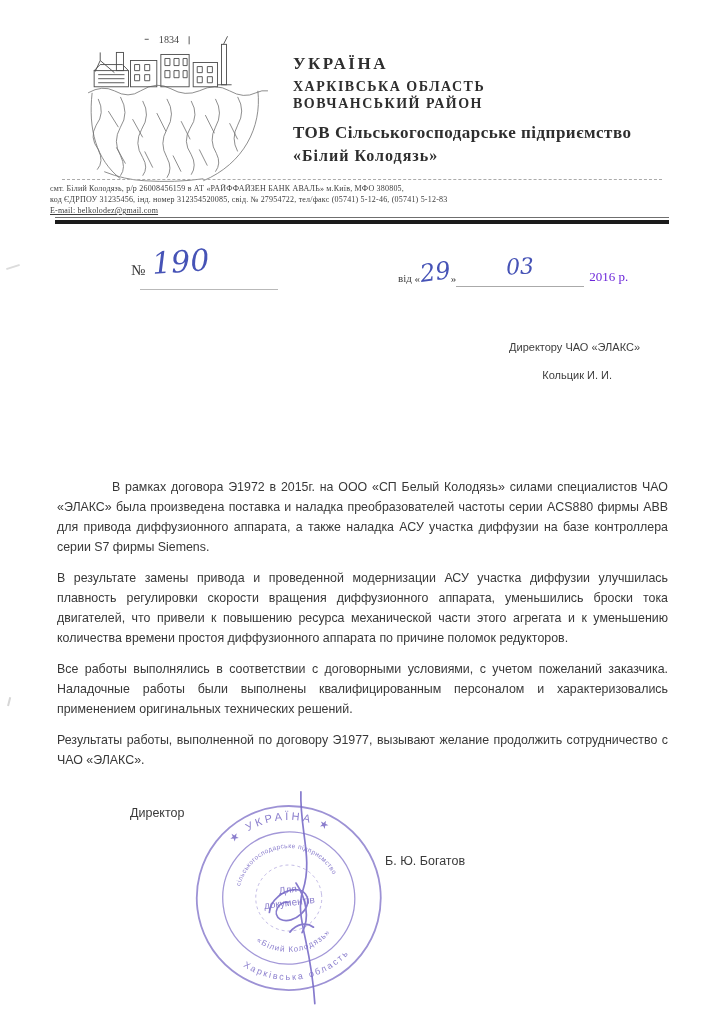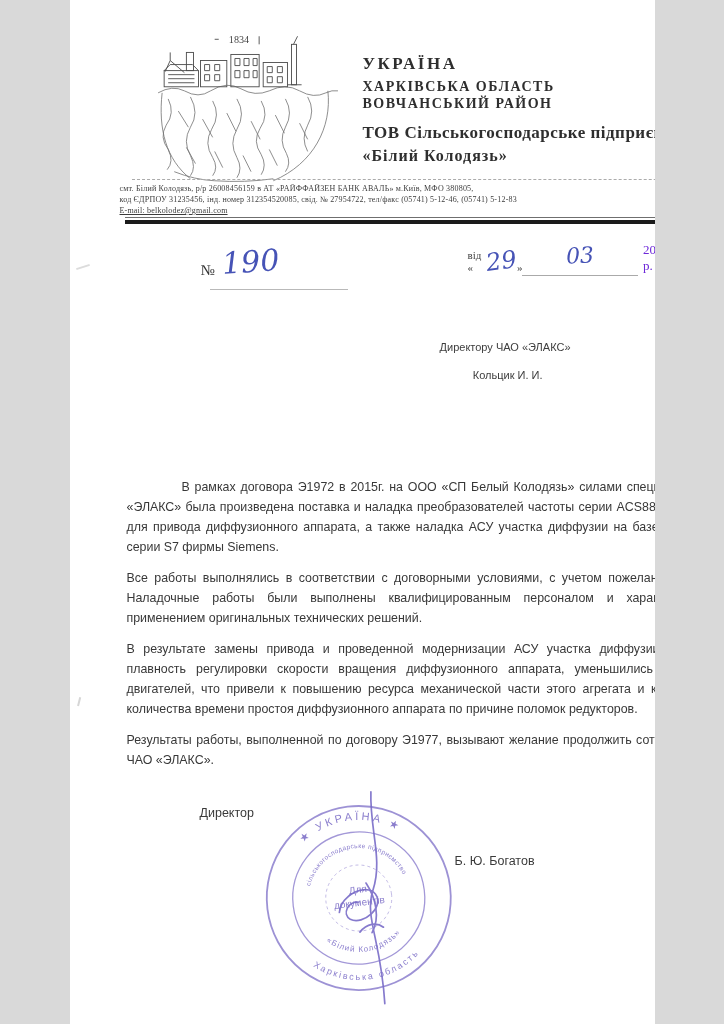--- a/index.html
+++ b/index.html
@@ -1,17 +1,17 @@
 <!DOCTYPE html>
 <html><head>
 <meta charset="utf-8">
 <style>
   html,body{margin:0;padding:0;background:#d9d9d9;}
   .page{
-    position:relative;width:585px;height:1024px;margin:0 auto;background:#ffffff;
+    position:relative;width:724px;height:1024px;margin:0 auto;background:#ffffff;
     overflow:hidden;font-family:"Liberation Sans",sans-serif;color:#3a3a3a;
   }
   .abs{position:absolute;}
 
   
   .logo{left:80px;top:30px;width:190px;height:154px;}
   .head-text{left:293px;top:54px;width:376px;text-align:left;
     font-family:"Liberation Serif",serif;font-weight:bold;color:#2e2e2e;}
   .h-country{font-size:17px;letter-spacing:2.5px;}
   .h-region{font-size:14px;letter-spacing:1.5px;margin-top:5px;}
@@ -25,21 +25,21 @@
   .contact .email{text-decoration:underline;}
   .dash-line{left:62px;top:179px;width:600px;border-top:1px dashed #ababab;}
   .rule-thin{left:55px;top:217px;width:614px;height:1px;background:#6f6f6f;}
   .rule-thick{left:55px;top:220px;width:614px;height:4px;background:#1b1b1b;}
 
   
   .hw{font-family:"DejaVu Serif",serif;font-style:italic;color:#4653b6;}
   .num-label{left:131px;top:262px;font-family:"Liberation Serif",serif;font-size:15px;color:#333;}
   .num-value{left:152px;top:244px;font-size:30px;transform:rotate(-4deg);}
   .num-underline{left:140px;top:289px;width:138px;height:1px;background:#b9b9b9;}
-  .date-row{left:398px;top:241px;display:flex;align-items:flex-end;}
+  .date-row{left:398px;top:252px;display:flex;align-items:flex-end;}
   .date-row .pr{font-family:"Liberation Serif",serif;font-size:11px;color:#444;padding-bottom:3px;}
   .date-row .u{display:inline-block;border-bottom:1px solid #aaa;height:34px;}
   .hw-day{font-size:24px;transform:rotate(-8deg);display:inline-block;line-height:30px;}
   .hw-month{font-size:22px;display:inline-block;line-height:30px;transform:rotate(-3deg);padding:0 8px;}
   .date-year{font-family:"Liberation Serif",serif;font-size:13px;color:#6d28d9;padding-bottom:2px;padding-left:5px;}
 
   
   .addr{right:84px;top:341px;text-align:right;font-size:11px;color:#3d3d3d;filter:blur(.15px);}
   .addr .l2{margin-top:16px;margin-right:28px;}
 
@@ -130,22 +130,22 @@
     <span class="date-year">2016 р.</span>
   </div>
 
   <div class="abs addr">
     <div>Директору ЧАО «ЭЛАКС»</div>
     <div class="l2">Кольцик И. И.</div>
   </div>
 
   <div class="abs body-text">
     <p class="first">В рамках договора Э1972 в 2015г. на ООО «СП Белый Колодязь» силами специалистов ЧАО «ЭЛАКС» была произведена поставка и наладка преобразователей частоты серии ACS880 фирмы АВВ для привода диффузионного аппарата, а также наладка АСУ участка диффузии на базе контроллера серии S7 фирмы Siemens.</p>
+    <p>В результате замены привода и проведенной модернизации АСУ участка диффузии улучшилась плавность регулировки скорости вращения диффузионного аппарата, уменьшились броски тока двигателей, что привели к повышению ресурса механической части этого агрегата и к уменьшению количества времени простоя диффузионного аппарата по причине поломок редукторов.</p>
     <p>Все работы выполнялись в соответствии с договорными условиями, с учетом пожеланий заказчика. Наладочные работы были выполнены квалифицированным персоналом и характеризовались применением оригинальных технических решений.</p>
-    <p>В результате замены привода и проведенной модернизации АСУ участка диффузии улучшилась плавность регулировки скорости вращения диффузионного аппарата, уменьшились броски тока двигателей, что привели к повышению ресурса механической части этого агрегата и к уменьшению количества времени простоя диффузионного аппарата по причине поломок редукторов.</p>
     <p>Результаты работы, выполненной по договору Э1977, вызывают желание продолжить сотрудничество с ЧАО «ЭЛАКС».</p>
   </div>
 
   <div class="abs sig-title">Директор</div>
   <div class="abs sig-name">Б. Ю. Богатов</div>
 
   <div class="abs stamp">
     <svg viewBox="0 0 206 216" width="206" height="216">
       <g fill="none" stroke="#7f71c8">
         <circle cx="103" cy="106" r="92" stroke-width="1.8" opacity="0.85"></circle>

